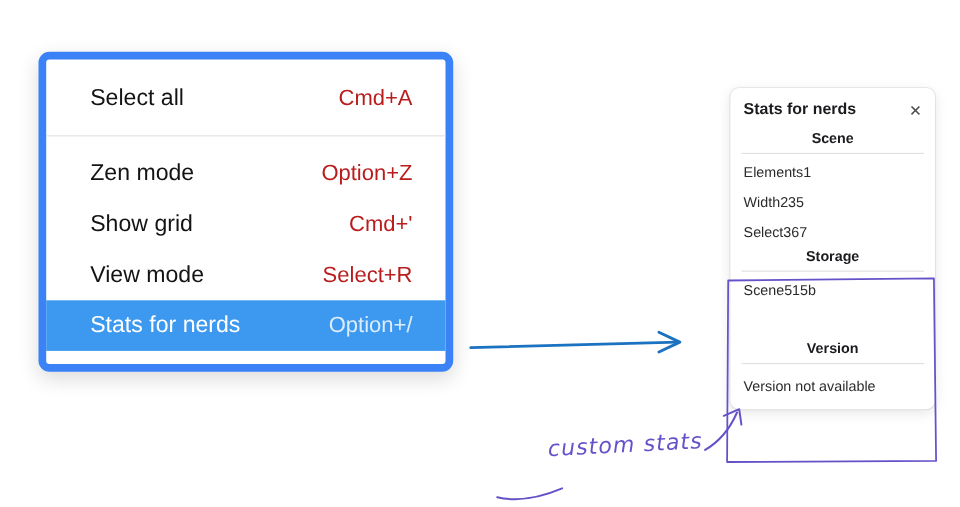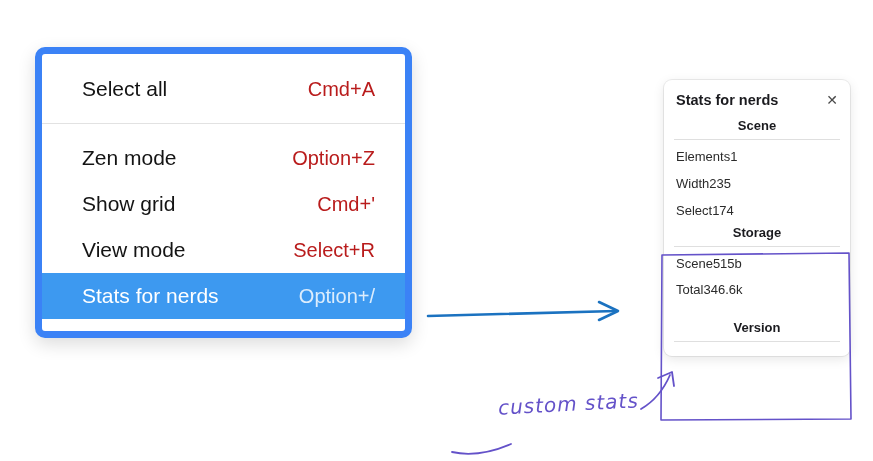--- a/index.html
+++ b/index.html
@@ -33,21 +33,21 @@
     padding:10px 0 14px;font-size:13px;color:#2b2b2b;
   }
   .panel-header{display:flex;justify-content:space-between;align-items:center;padding:2px 12px 6px;}
   .panel-title{font-size:14.5px;font-weight:bold;color:#1b1b1f;}
   .close-btn{background:none;border:none;font-size:14px;color:#4a4a4a;cursor:pointer;padding:0;line-height:1;}
   .sec-head{
     font-weight:bold;text-align:center;font-size:13px;color:#1b1b1f;
     padding:4px 0 6px;margin:0 10px;border-bottom:1px solid #dfdfdf;
   }
   .sec-head.gap{}
-  .sec-head.gap-sm{margin-top:16px;}
+  .sec-head.gap-sm{margin-top:32px;}
   .row{display:flex;justify-content:flex-start;padding:8px 12px 0;line-height:1.45;}
   .row .val{text-align:right;}
   .note{padding:12px 12px 0;font-size:13px;color:#2b2b2b;}
 
   
   .overlay{position:absolute;left:0;top:0;width:873px;height:461px;pointer-events:none;}
   .blue-stroke{stroke:var(--arrow_blue,#1b72c0);stroke-width:2.6;fill:none;stroke-linecap:round;stroke-linejoin:round;}
   .purple-stroke{stroke:var(--annotation_purple,#6452c9);fill:none;stroke-linecap:round;stroke-linejoin:round;}
   .annotation-text{
     position:absolute;left:498px;top:392px;
@@ -95,34 +95,31 @@
     <div class="row">
       <span class="lbl">Elements</span>
       <span class="val">1</span>
     </div>
     <div class="row">
       <span class="lbl">Width</span>
       <span class="val">235</span>
     </div>
     <div class="row">
       <span class="lbl">Select</span>
-      <span class="val">174</span>
+      <span class="val">367</span>
     </div>
 
     <div class="sec-head gap">Storage</div>
     <div class="row">
       <span class="lbl">Scene</span>
       <span class="val">515b</span>
     </div>
-    <div class="row">
-      <span class="lbl">Total</span>
-      <span class="val">346.6k</span>
-    </div>
 
     <div class="sec-head gap-sm">Version</div>
+    <div class="note">Version not available</div>
   </div>
 
   <svg class="overlay" viewBox="0 0 873 461" xmlns="http://www.w3.org/2000/svg">
 
     <g>
       <path class="blue-stroke" d="M 428 316 L 616 311"></path>
       <path class="blue-stroke" d="M 599 302 L 618 311 L 599 320"></path>
     </g>
 
     <g>

